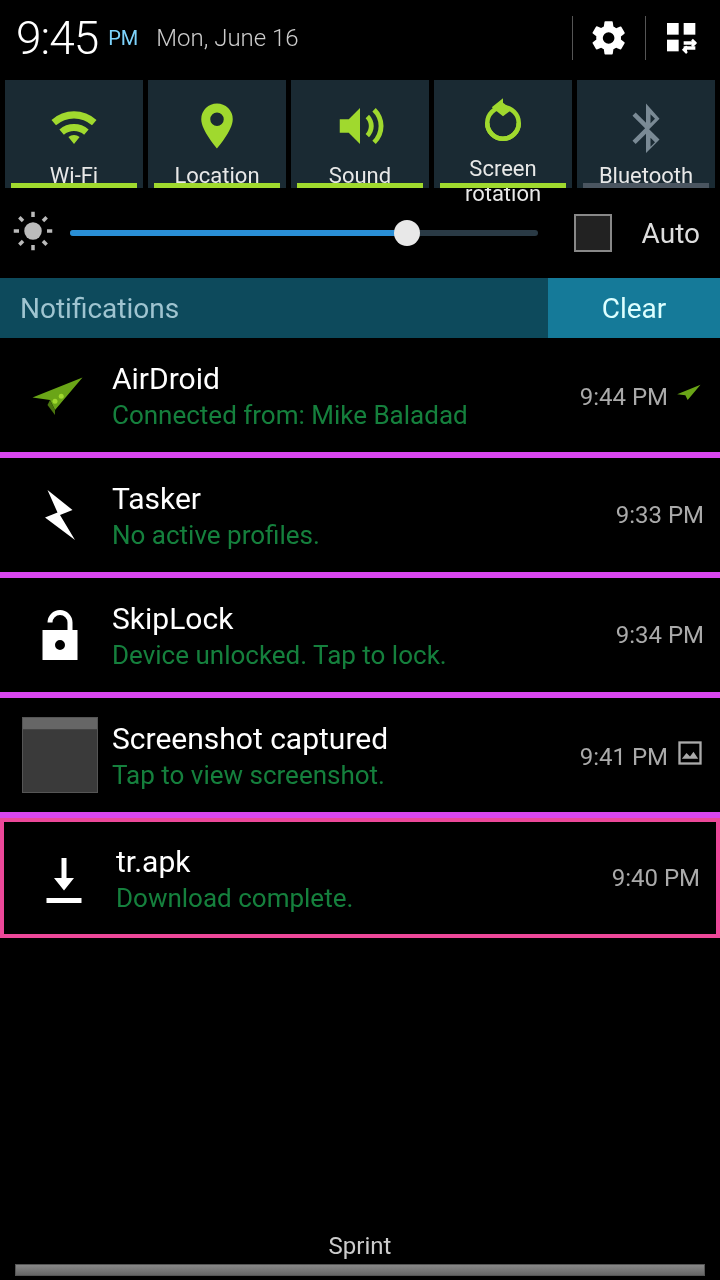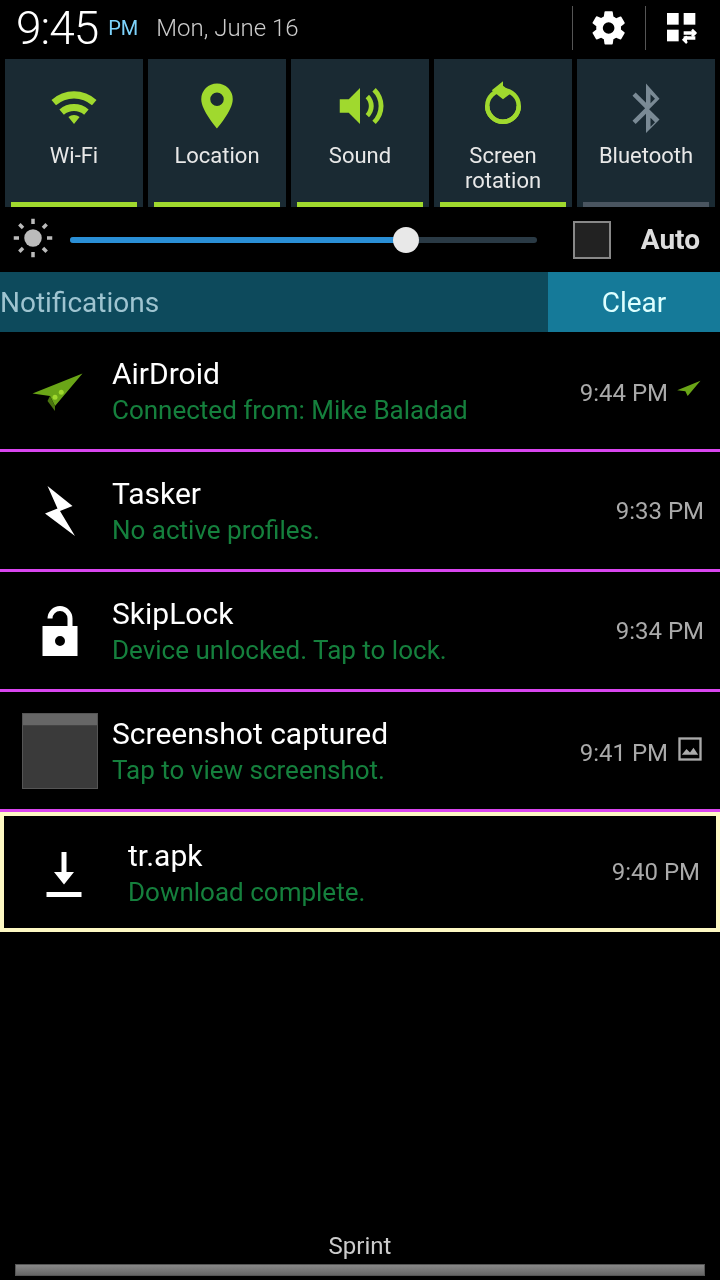--- a/index.html
+++ b/index.html
@@ -1,55 +1,55 @@
 <!DOCTYPE html>
 <html><head>
 <meta charset="utf-8">
 <style>
   * { margin: 0; padding: 0; box-sizing: border-box; }
   html, body { width: 720px; height: 1280px; background: #000; color: #fff; font-family: Roboto, "Helvetica Neue", Arial, sans-serif; overflow: hidden; }
   
   
-  .status-bar { display: flex; align-items: center; padding: 8px 16px 12px 16px; height: 59px; }
+  .status-bar { display: flex; align-items: center; padding: 8px 16px 12px 16px; height: 80px; }
   .time-large { font-size: 46px; font-weight: 300; letter-spacing: -1px; }
   .time-ampm { font-size: 20px; margin-left: 10px; color: #7dd3fc; }
   .date { font-size: 24px; margin-left: 18px; color: #ccc; font-weight: 300; }
   .spacer { flex: 1; }
   .vdiv { width: 1px; height: 44px; background: #555; margin: 0 14px; }
   .status-icon { width: 44px; height: 44px; display: flex; align-items: center; justify-content: center; }
   .status-icon svg { width: 40px; height: 40px; }
   
   
   .toggles { display: flex; gap: 5px; padding: 0 5px; }
-  .toggle { flex: 1; height: 148px; background: #1a2a33; display: flex; flex-direction: column; align-items: center; justify-content: flex-start; padding-top: 16px; position: relative; cursor: pointer; }
+  .toggle { flex: 1; height: 108px; background: #1a2a33; display: flex; flex-direction: column; align-items: center; justify-content: flex-start; padding-top: 16px; position: relative; cursor: pointer; }
   .toggle-icon { height: 62px; display: flex; align-items: center; justify-content: center; }
   .toggle-icon svg { width: 54px; height: 54px; }
   .toggle-label { font-size: 22px; color: #e8e8e8; margin-top: 6px; text-align: center; line-height: 1.15; }
   .toggle-bar { position: absolute; bottom: 0; left: 6px; right: 6px; height: 5px; background: #a0d92e; }
   .toggle-bar.off { background: #4a5560; }
   
   
-  .brightness { display: flex; align-items: center; padding: 12px 20px 12px 12px; height: 65px; gap: 16px; font-weight: bold; }
+  .brightness { display: flex; align-items: center; padding: 12px 20px 12px 12px; height: 90px; gap: 16px; }
   .brightness-icon svg { width: 42px; height: 42px; }
   .slider { flex: 1; height: 26px; position: relative; display: flex; align-items: center; }
   .slider-track { position: absolute; left: 0; right: 0; height: 6px; background: #2a3a45; border-radius: 3px; }
   .slider-fill { position: absolute; left: 0; width: 72%; height: 6px; background: #2a8fd6; border-radius: 3px; }
   .slider-thumb { position: absolute; left: 72%; transform: translateX(-50%); width: 26px; height: 26px; background: #e8e8e8; border-radius: 50%; }
   .auto-check { width: 38px; height: 38px; border: 2px solid #888; background: #222; margin-left: 20px; }
   .auto-label { font-size: 28px; color: #ddd; margin-left: 14px; }
   
   
   .notif-header { display: flex; align-items: stretch; height: 60px; }
-  .notif-title { flex: 1; background: #0d4a5c; color: #9fc4d0; font-size: 28px; display: flex; align-items: center; }
+  .notif-title { flex: 1; background: #0d4a5c; color: #9fc4d0; font-size: 28px; display: flex; align-items: center; padding-left: 20px; }
   .clear-btn { width: 172px; background: #157a99; color: #dff; font-size: 28px; display: flex; align-items: center; justify-content: center; cursor: pointer; }
   
   
   .notif-list { }
-  .notif { display: flex; align-items: center; padding: 14px 16px; border-bottom: 3px solid #d946ef; min-height: 120px; cursor: pointer; }
-  .notif.highlighted { border: 4px solid #fef9c3; gap: 12px; }
+  .notif { display: flex; align-items: center; padding: 14px 16px; border-bottom: 6px solid #d946ef; min-height: 120px; cursor: pointer; }
+  .notif.highlighted { border: 4px solid #ec4899; }
   .notif-icon { width: 88px; height: 72px; display: flex; align-items: center; justify-content: center; }
   .notif-icon svg { width: 60px; height: 60px; }
   .notif-body { flex: 1; padding-left: 8px; }
   .notif-title-text { font-size: 30px; color: #fff; }
   .notif-sub { font-size: 26px; color: #15803d; margin-top: 4px; }
   .notif-right { display: flex; flex-direction: row; align-items: flex-end; gap: 8px; }
   .notif-time { font-size: 24px; color: #aaa; }
   .notif-sm-icon svg { width: 28px; height: 28px; }
   .thumb { width: 76px; height: 76px; background: #3a3a3a; border: 1px solid #555; }
   .thumb-top { height: 12px; background: #666; border-bottom: 1px solid #444; }

